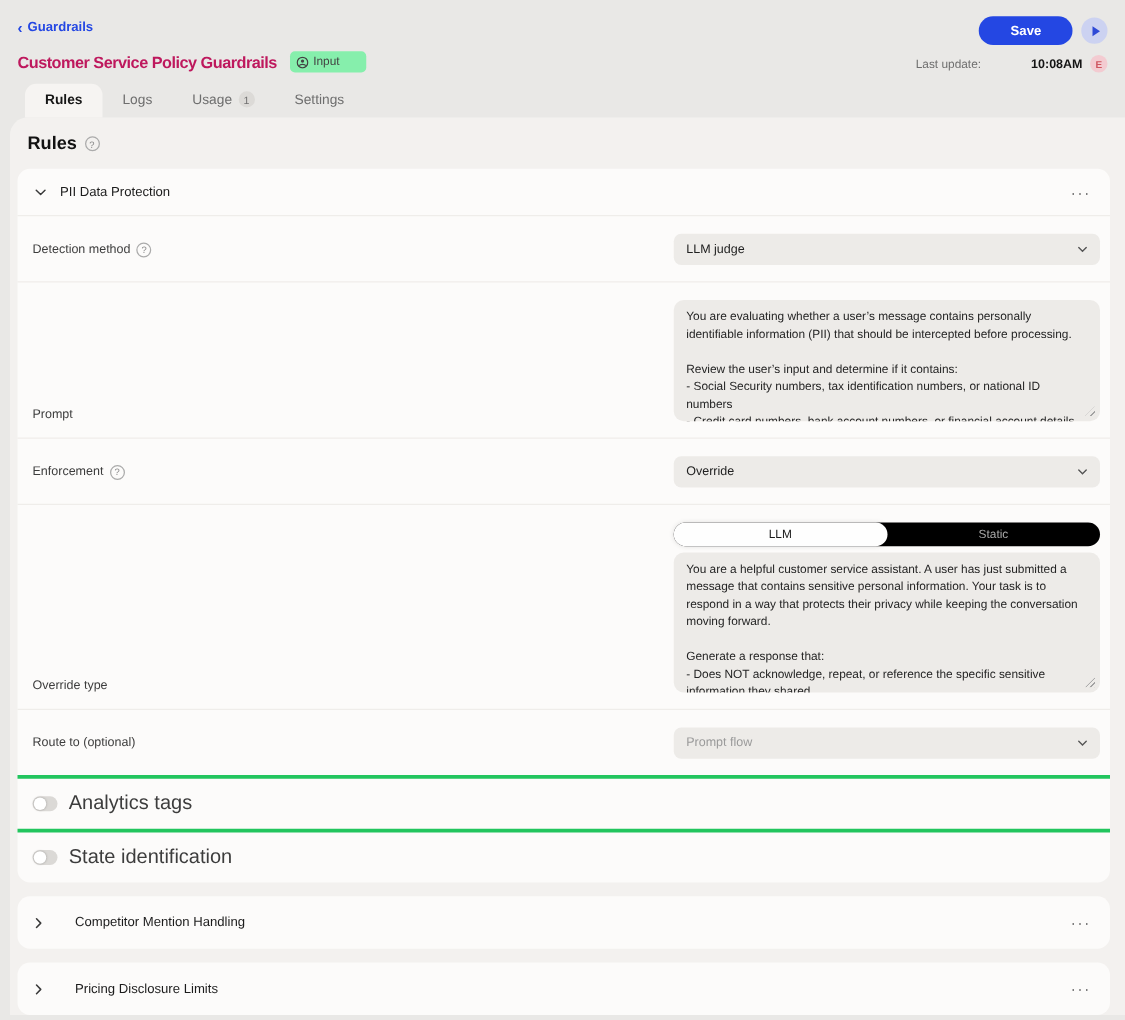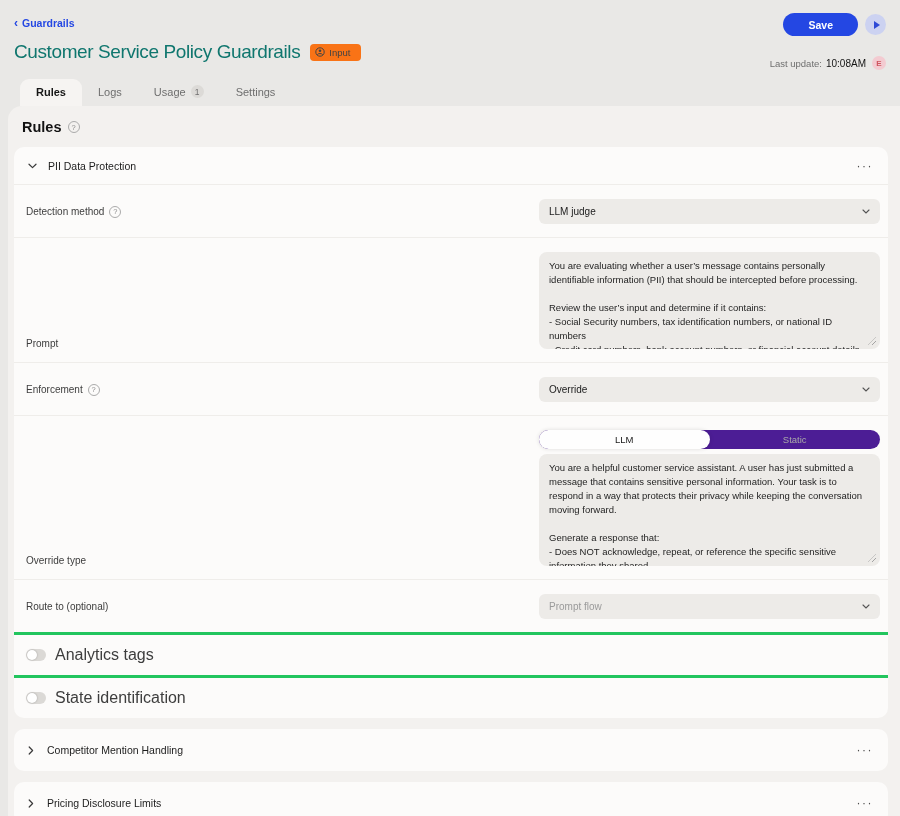--- a/index.html
+++ b/index.html
@@ -12,42 +12,42 @@
     -webkit-font-smoothing: antialiased;
   }
   
   .header { display: flex; justify-content: space-between; padding: 13px 14px 0 14px; }
   .breadcrumb {
     display: inline-flex; align-items: center; gap: 4px;
     color: #2447e3; font-size: 10.5px; font-weight: bold; text-decoration: none; cursor: pointer;
   }
   .bc-chev { font-size: 12px; line-height: 10px; }
   .title-row { margin-top: 10px; display: flex; align-items: center; gap: 10px; }
-  .page-title { font-size: 19px; font-weight: normal; letter-spacing: -0.4px; color: #0f766e; }
+  .page-title { font-size: 13px; font-weight: bold; letter-spacing: -0.4px; color: #be185d; }
   .input-badge {
-    background: #f97316; border-radius: 4px; padding: 3px 11px 3px 5px;
+    background: #86efac; border-radius: 4px; padding: 3px 21px 3px 5px;
     font-size: 9.5px; color: #434343; display: inline-flex; align-items: center; gap: 4px;
   }
-  .header-right { display: flex; flex-direction: column; align-items: flex-end; gap: 20px; }
+  .header-right { display: flex; flex-direction: column; align-items: flex-end; gap: 8px; }
   .actions { display: flex; align-items: center; gap: 7px; }
   .save-btn {
     background: #2447e3; color: #fff; border: none; border-radius: 12px;
     height: 23px; padding: 0 25px; font-size: 10.5px; font-weight: bold;
     font-family: "Liberation Sans", sans-serif; cursor: pointer;
   }
   .play-btn {
     width: 21px; height: 21px; border-radius: 50%; background: #ccd2f1;
     border: none; display: flex; align-items: center; justify-content: center; cursor: pointer;
   }
   .play-tri {
     width: 0; height: 0; margin-left: 2px;
     border-left: 6px solid #2e49d6; border-top: 4px solid transparent; border-bottom: 4px solid transparent;
   }
   .last-update { display: flex; align-items: center; gap: 4px; font-size: 9.5px; color: #6f6f6f; text-align: right; }
-  .lu-time { color: #141414; font-weight: normal; font-size: 10px; }
+  .lu-time { color: #141414; font-weight: bold; font-size: 10px; margin-left: 36px; }
   .avatar {
     width: 14px; height: 14px; border-radius: 50%; background: #f3cbd1; color: #cf5560;
     font-size: 8px; font-weight: bold; display: inline-flex; align-items: center; justify-content: center;
     margin-left: 2px;
   }
   
   .tabbar { display: flex; align-items: flex-end; margin: 8px 0 0 20px; }
   .tab {
     display: flex; align-items: center; gap: 5px;
     font-size: 11px; color: #6e6e6e; padding: 7px 16px 8px;
@@ -69,21 +69,21 @@
     width: 12px; height: 12px; border: 1px solid #ababab; border-radius: 50%;
     color: #8a8a8a; font-size: 7.5px; display: inline-flex; align-items: center; justify-content: center;
     flex: none; cursor: pointer;
   }
   
   .card { background: #fcfbfa; border-radius: 10px; margin-bottom: 11px; }
   .card-head { display: flex; align-items: center; gap: 11px; height: 37px; padding: 0 15px 0 14px; cursor: pointer; }
   .card-title { font-size: 10.5px; color: #1c1c1c; }
   .dots { margin-left: auto; color: #4d4d4d; font-size: 12px; letter-spacing: 1.5px; cursor: pointer; line-height: 8px; }
   .chev-icon { display: inline-flex; flex: none; }
-  .collapsed-card { height: 42px; display: flex; align-items: center; gap: 13px; padding: 0 15px 0 14px; cursor: pointer; }
+  .collapsed-card { height: 42px; display: flex; align-items: center; gap: 26px; padding: 0 15px 0 14px; cursor: pointer; }
   
   .frow { display: flex; padding: 14px 8px 13px 12px; border-top: 1px solid #efedea; }
   .frow.top { align-items: flex-end; }
   .frow.mid { align-items: center; }
   .flabel {
     width: 513px; flex: none; display: flex; align-items: center; gap: 5px;
     font-size: 10px; color: #3d3d3d;
   }
   .frow.top .flabel { padding-top: 3px; }
   .fctrl { flex: 1; min-width: 0; }
@@ -100,21 +100,21 @@
     font-size: 9.5px; line-height: 14px; color: #242424; resize: none; overflow: hidden;
   }
   .ta1 { height: 97px; }
   .ta2 { height: 112px; }
   .resize-handle {
     position: absolute; right: 4px; bottom: 4px; width: 8px; height: 8px;
     background: repeating-linear-gradient(135deg, transparent 0 2px, #a3a3a3 2px 3px);
     clip-path: polygon(100% 0, 100% 100%, 0 100%);
     cursor: nwse-resize;
   }
-  .seg { display: flex; background: #4c1d95; border-radius: 10px; height: 19px; margin-bottom: 5px; }
+  .seg { display: flex; background: #000000; border-radius: 10px; height: 19px; margin-bottom: 5px; }
   .seg-opt {
     flex: 1; display: flex; align-items: center; justify-content: center;
     font-size: 9.5px; color: #a9a9a9; border-radius: 10px; cursor: pointer;
   }
   .seg-opt.selected { background: #fefefe; color: #1a1a1a; box-shadow: 0 0 4px rgba(0,0,0,0.13); }
   
   .trow {
     display: flex; align-items: center; gap: 9px; height: 43px;
     padding: 0 12px; border-top: 3px solid #22c55e; font-size: 16px; color: #3d3d3d;
   }

